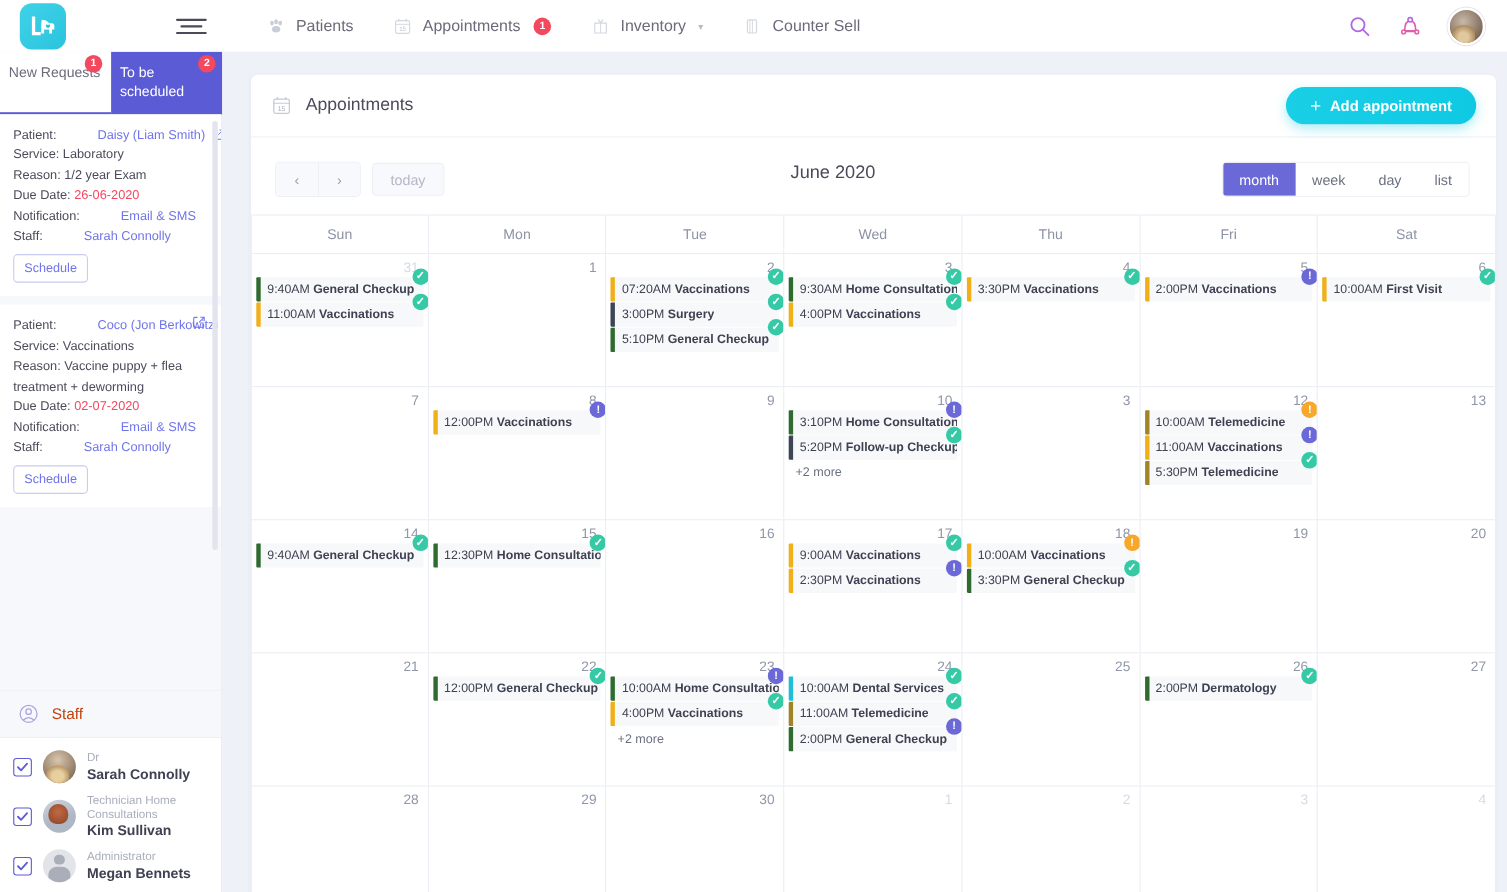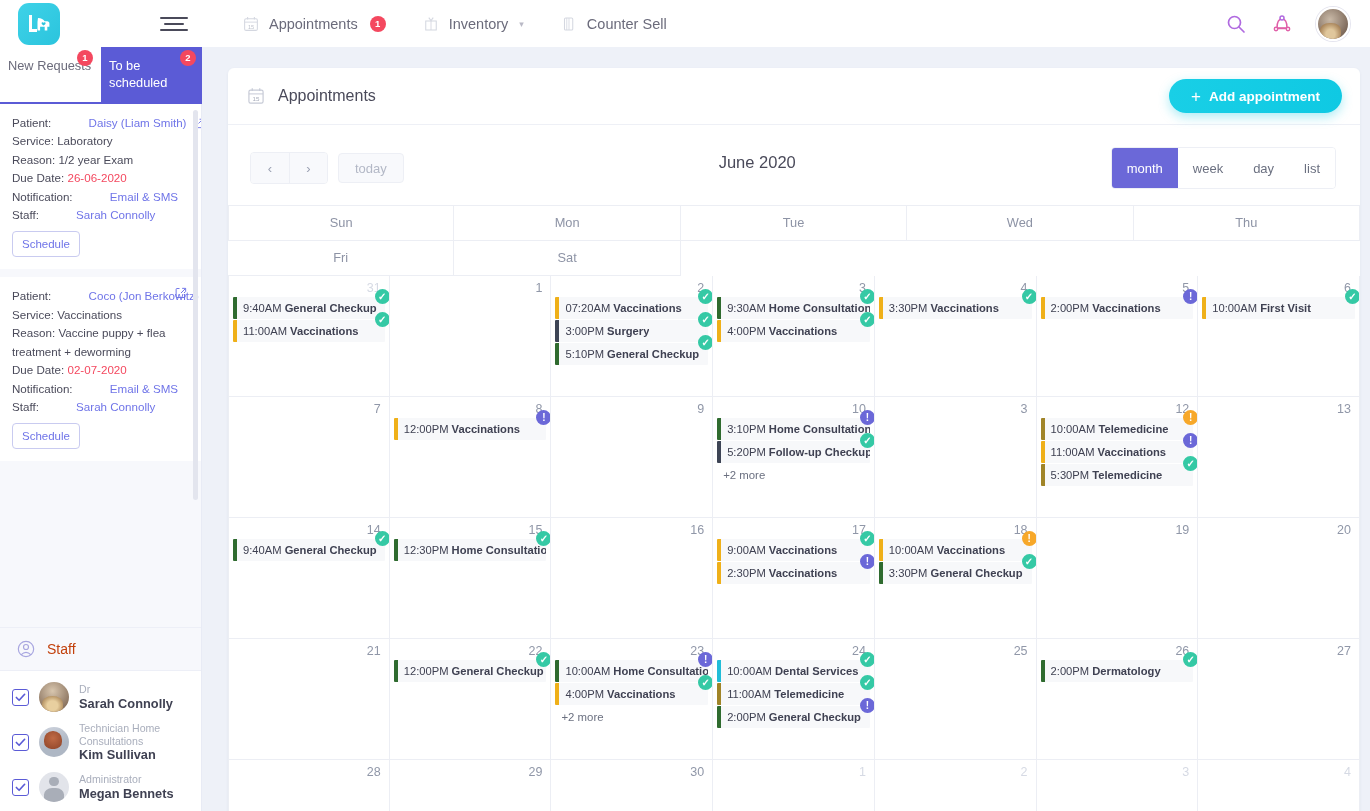--- a/index.html
+++ b/index.html
@@ -166,29 +166,29 @@
   .navgrp button + button { border-left: 1px solid #edeff5; }
   .today-btn {
     background:#f8f9fc; border:1px solid #edeff5; border-radius: 4px;
     height: 30px; padding: 0 16px; color:#b3b8c6; font-size: 13px; cursor:pointer;
     font-family: "Liberation Sans", sans-serif;
   }
   .cal-title { font-size: 16.5px; color: #4a4a5a; position:absolute; left: 0; right:0; text-align:center; pointer-events:none;}
   .tb-center-wrap { position: relative; flex: 1; height: 30px; }
   .viewgrp { display:flex; border-radius: 4px; overflow:hidden; border:1px solid #edeff5; }
   .viewgrp button {
-    border:none; background:#fff; height: 40px; padding: 0 15px;
+    border:none; background:#fff; height: 30px; padding: 0 15px;
     font-size: 13px; color:#6b7080; cursor:pointer; font-family:"Liberation Sans", sans-serif;
   }
   .viewgrp button.sel { background:#6b68d8; color:#fff; }
 
   
   .cal { padding: 0 0px 0 0px; }
   .cal-grid { width: 1132px; border-top: 1px solid #eceef4; }
-  .dow-row { display:grid; grid-template-columns: repeat(5, 1fr); }
+  .dow-row { display:grid; grid-template-columns: repeat(7, 1fr); }
   .dow {
     text-align:center; font-size: 12.8px; color:#8d93a5; padding: 9px 0 10px 0;
     border-right: 1px solid #eceef4; border-bottom: 1px solid #eceef4;
   }
   .dow:first-child { border-left: 1px solid #eceef4; }
   .week { display:grid; grid-template-columns: repeat(7, 1fr); }
   .day {
     border-right: 1px solid #eceef4; border-bottom: 1px solid #eceef4;
     height: 121px; padding: 5px 4px 0 4px; position: relative; overflow:hidden;
   }
@@ -232,20 +232,29 @@
         </svg>
       </div>
       <div class="hamburger">
         <i></i>
         <i></i>
         <i></i>
       </div>
     </div>
 
     <div class="nav">
+      <div class="nav-item">
+        <svg class="nav-ico" viewBox="0 0 24 24">
+          <ellipse cx="7" cy="8" rx="2.3" ry="3" fill="#b8bdcc"></ellipse>
+          <ellipse cx="12" cy="6.4" rx="2.3" ry="3.1" fill="#b8bdcc"></ellipse>
+          <ellipse cx="17" cy="8" rx="2.3" ry="3" fill="#b8bdcc"></ellipse>
+          <ellipse cx="12" cy="15.5" rx="5" ry="4" fill="#b8bdcc"></ellipse>
+        </svg>
+        <span>Patients</span>
+      </div>
       <div class="nav-item">
         <svg class="nav-ico" viewBox="0 0 24 24">
           <rect x="3.5" y="5" width="17" height="15.5" rx="2" fill="none" stroke="#c6cad6" stroke-width="1.4"></rect>
           <line x1="3.5" y1="9.5" x2="20.5" y2="9.5" stroke="#c6cad6" stroke-width="1.2"></line>
           <line x1="7.5" y1="2.6" x2="7.5" y2="6" stroke="#c6cad6" stroke-width="1.4"></line>
           <line x1="16.5" y1="2.6" x2="16.5" y2="6" stroke="#c6cad6" stroke-width="1.4"></line>
           <text x="12" y="18" font-size="7.5" fill="#a8adbb" text-anchor="middle" font-family="Liberation Sans">15</text>
         </svg>
         <span>Appointments</span>
         <span class="badge-dot">1</span>

